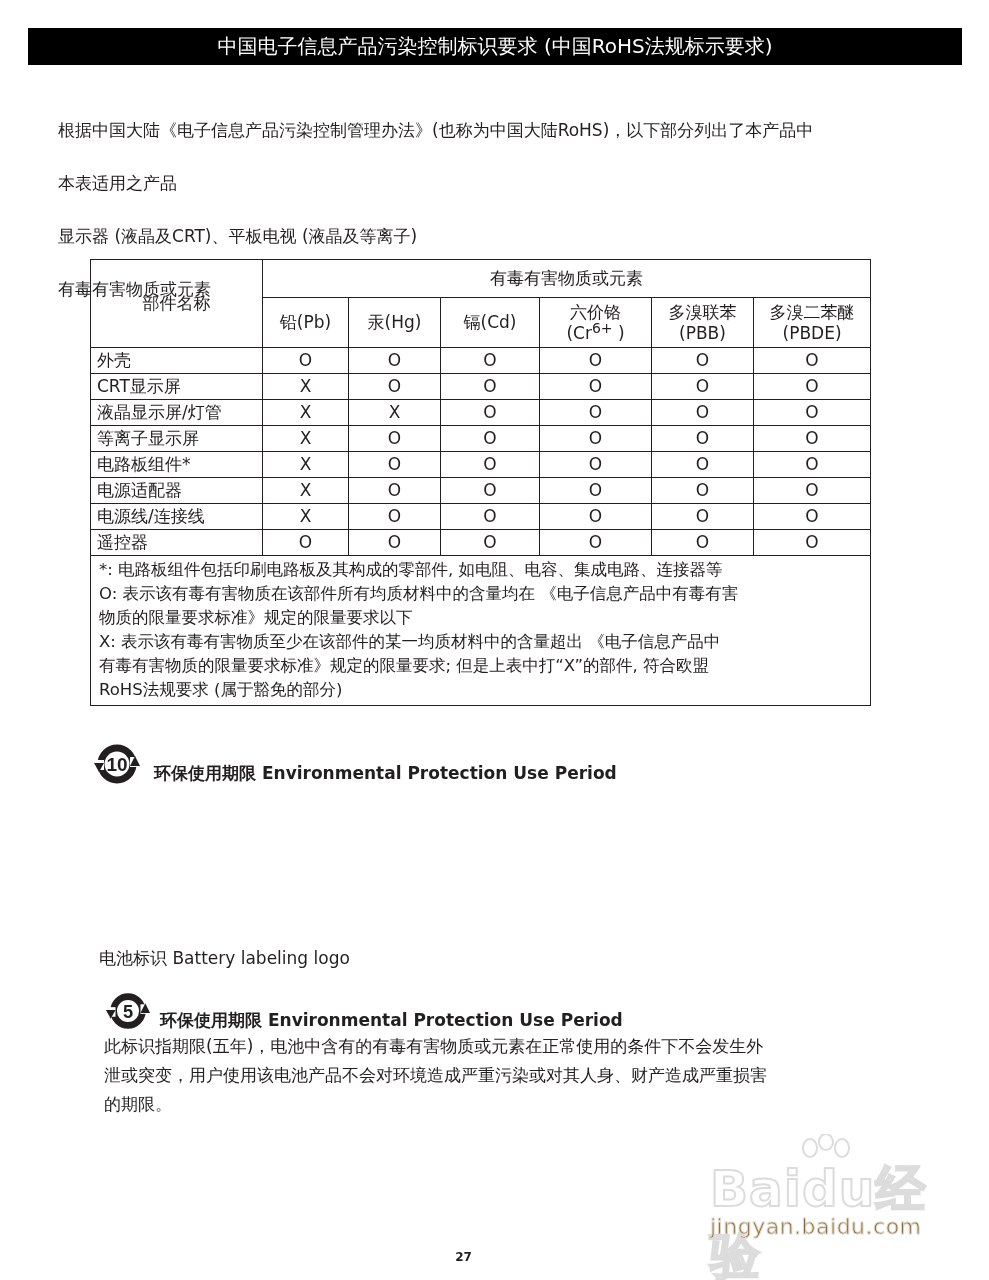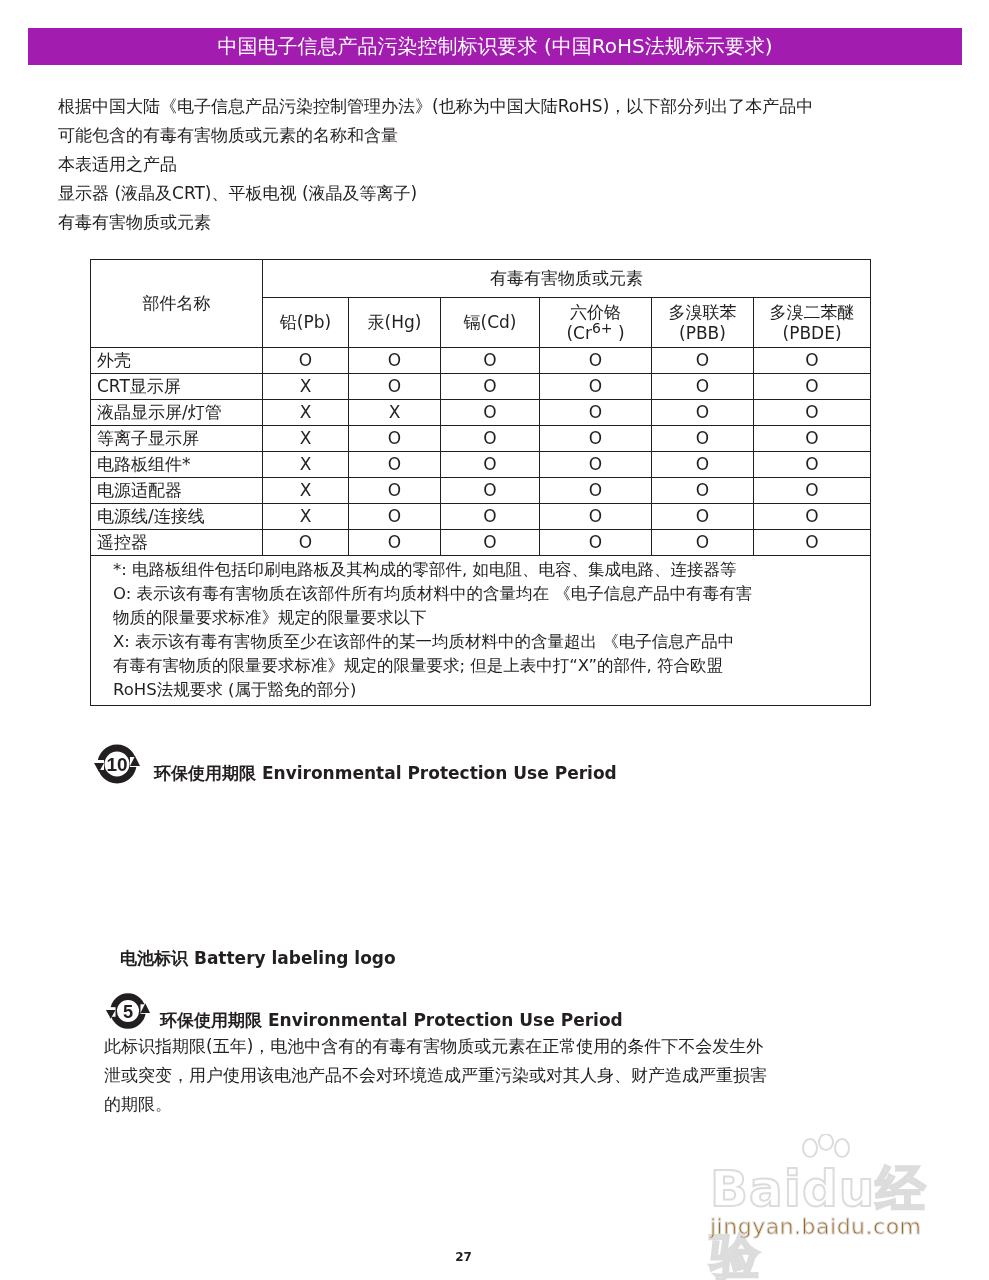--- a/index.html
+++ b/index.html
@@ -2,69 +2,68 @@
 <html><head>
 <meta charset="utf-8">
 <style>
   html, body { margin: 0; padding: 0; background: #ffffff; }
   body {
     width: 989px; height: 1280px; position: relative; overflow: hidden;
     font-family: "DejaVu Sans", "Liberation Sans", sans-serif; color: #231f20;
   }
   .title-bar {
     position: absolute; left: 28px; top: 28px; width: 934px; height: 37px;
-    background: #a21caf; color: #ffffff; font-size: 20px; line-height: 37px;
+    background: #000000; color: #ffffff; font-size: 20px; line-height: 37px;
     text-align: center; letter-spacing: 0px;
   }
   .intro { position: absolute; left: 58px; top: 92px; width: 880px; font-size: 17px; line-height: 29px; }
-  .intro div { white-space: nowrap; }
+  .intro div { white-space: nowrap; margin-top: 24px; }
 
   table.rohs {
     position: absolute; left: 90px; top: 259px; width: 780px;
     border-collapse: collapse; font-size: 17px; table-layout: fixed;
   }
   table.rohs td, table.rohs th {
     border: 1.5px solid #231f20; font-weight: normal; padding: 0; text-align: center;
     vertical-align: middle;
   }
   table.rohs th.group { height: 37px; }
   table.rohs th.sub { height: 49px; line-height: 21px; }
   table.rohs td { height: 25px; line-height: 25px; }
   table.rohs td.name { text-align: left; padding-left: 6px; white-space: nowrap; }
   table.rohs td.notes {
-    text-align: left; padding: 2px 6px 3px 22px; line-height: 24px; height: auto; font-size: 16.5px;
+    text-align: left; padding: 2px 6px 3px 8px; line-height: 24px; height: auto; font-size: 16.5px;
   }
   sup.ion { font-size: 14px; vertical-align: 6px; line-height: 0; }
 
   .epup { position: absolute; left: 92px; width: 800px; }
   .epup .head { display: flex; align-items: flex-end; font-weight: bold; font-size: 17px; }
   .epup .body { font-size: 17px; line-height: 29px; }
   .epup .body div { white-space: nowrap; }
   .logo { position: relative; display: inline-block; margin-right: 12px; }
   .logo svg { display: block; }
 
-  .battery-title { position: absolute; left: 120px; top: 947px; font-weight: bold; font-size: 17px; text-align: right; }
+  .battery-title { position: absolute; left: 99px; top: 947px; font-weight: normal; font-size: 17px; text-align: right; }
 
   .watermark { position: absolute; left: 700px; top: 1134px; width: 250px; height: 110px; color: #e8e8e8; }
   .wm-brand { position: absolute; left: 10px; top: 22px; font-size: 50px; font-weight: bold; color: #ffffff;
     -webkit-text-stroke: 2px #dcdcdc; letter-spacing: 1px; }
   .wm-url { position: absolute; left: 10px; top: 80px; font-size: 22px; color: #a16207;
     -webkit-text-stroke: 1px #d8d8d8; letter-spacing: 0.5px; }
   .page-num { position: absolute; left: 0; width: 927px; top: 1250px; text-align: center; font-size: 12px; font-weight: bold; }
 </style>
 </head>
 <body>
 
 <div class="title-bar">
   <span>中国电子信息产品污染控制标识要求 (中国RoHS法规标示要求)</span>
 </div>
 
 <div class="intro">
   <div>根据中国大陆《电子信息产品污染控制管理办法》(也称为中国大陆RoHS)，以下部分列出了本产品中</div>
-  <div>可能包含的有毒有害物质或元素的名称和含量</div>
   <div>本表适用之产品</div>
   <div>显示器 (液晶及CRT)、平板电视 (液晶及等离子)</div>
   <div>有毒有害物质或元素</div>
 </div>
 
 <table class="rohs">
   <colgroup>
     <col style="width:172px">
       <col style="width:86px">
       <col style="width:92px">

